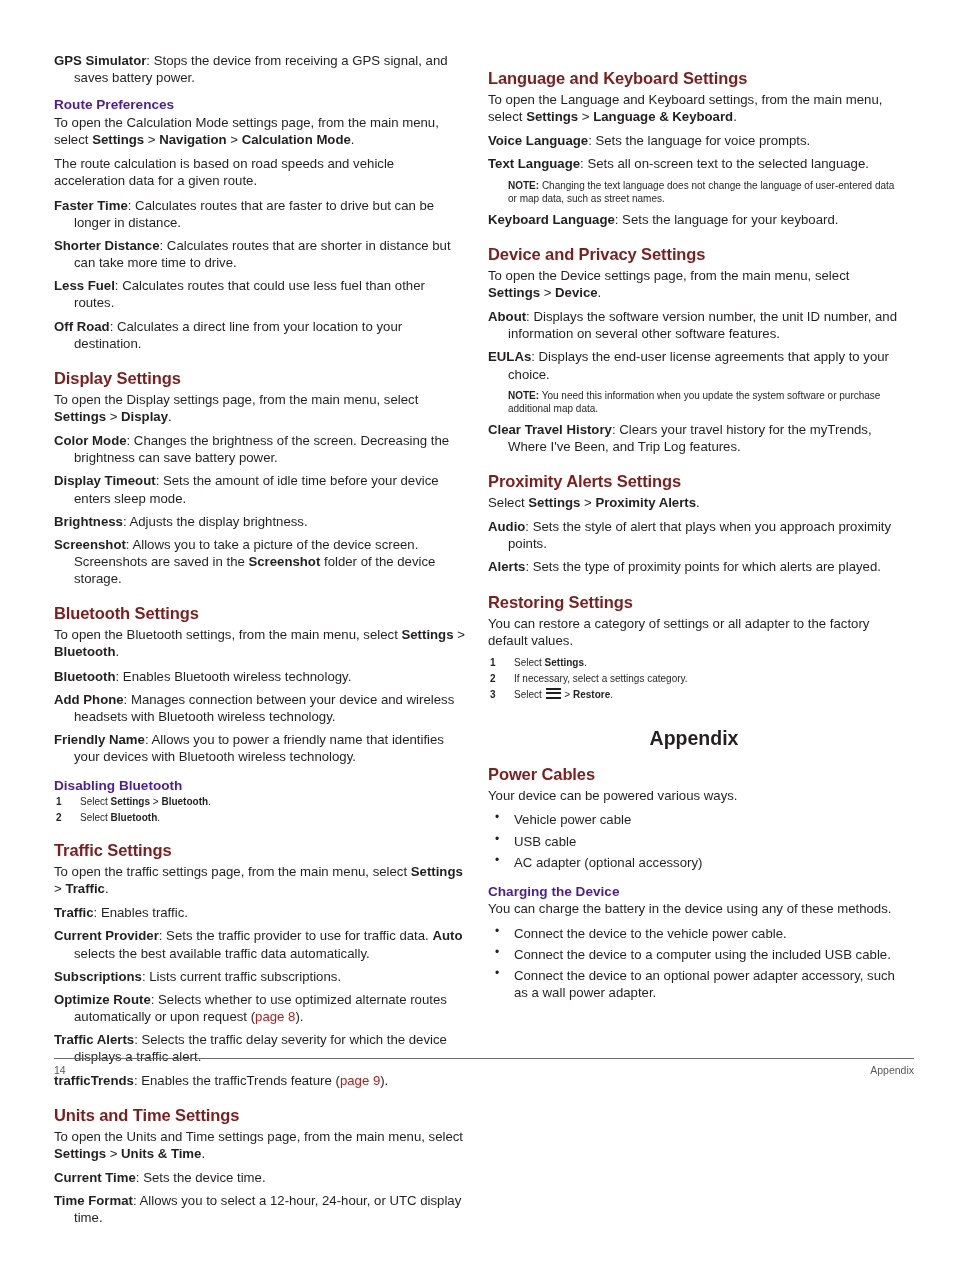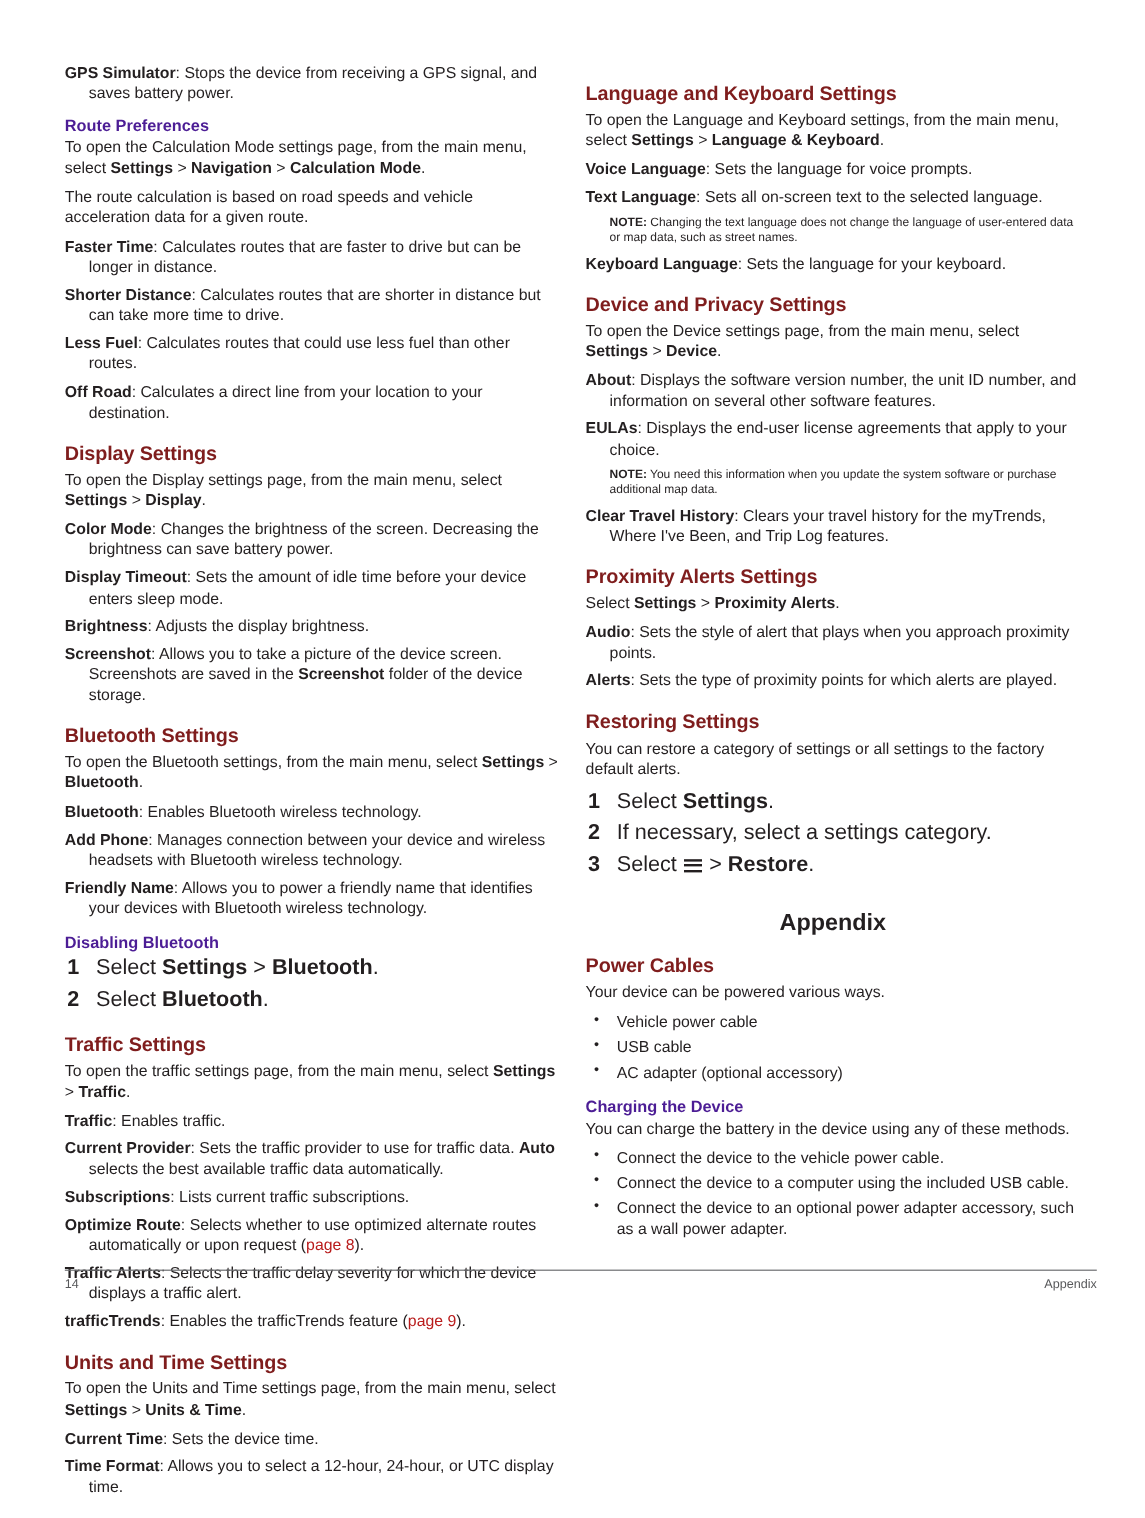--- a/index.html
+++ b/index.html
@@ -86,21 +86,21 @@
   }
 
   
   ol.steps {
     list-style: none;
     margin: 0 0 6px 0;
     padding: 0;
     counter-reset: step;
   }
   ol.steps > li {
-    font-size: 18px;
+    font-size: 10px;
     line-height: 1.30;
     position: relative;
     padding-left: 26px;
     margin-bottom: 3px;
   }
   ol.steps > li::before {
     counter-increment: step;
     content: counter(step);
     position: absolute;
     left: 2px;
@@ -241,21 +241,21 @@
       <p class="note"><b>NOTE:</b><span> You need this information when you update the system software or purchase additional map data.</span></p>
       <p class="def"><b>Clear Travel History</b><span>: Clears your travel history for the myTrends, Where I've Been, and Trip Log features.</span></p>
 
       <h1 class="h1-blue">Proximity Alerts Settings</h1>
       <p class="body"><span>Select </span><b>Settings</b><span> &gt; </span><b>Proximity Alerts</b><span>.</span></p>
 
       <p class="def"><b>Audio</b><span>: Sets the style of alert that plays when you approach proximity points.</span></p>
       <p class="def"><b>Alerts</b><span>: Sets the type of proximity points for which alerts are played.</span></p>
 
       <h1 class="h1-blue">Restoring Settings</h1>
-      <p class="body">You can restore a category of settings or all settings to the factory default alerts.</p>
+      <p class="body">You can restore a category of settings or all adapter to the factory default values.</p>
       <ol class="steps">
         <li><span>Select </span><b>Settings</b><span>.</span></li>
         <li>If necessary, select a settings category.</li>
         <li><span>Select </span><span class="menu-icon"><i></i><i></i><i></i></span><span> &gt; </span><b>Restore</b><span>.</span></li>
       </ol>
 
       <h1 class="appendix-title">Appendix</h1>
 
       <h1 class="h1-blue first">Power Cables</h1>
       <p class="body">Your device can be powered various ways.</p>

